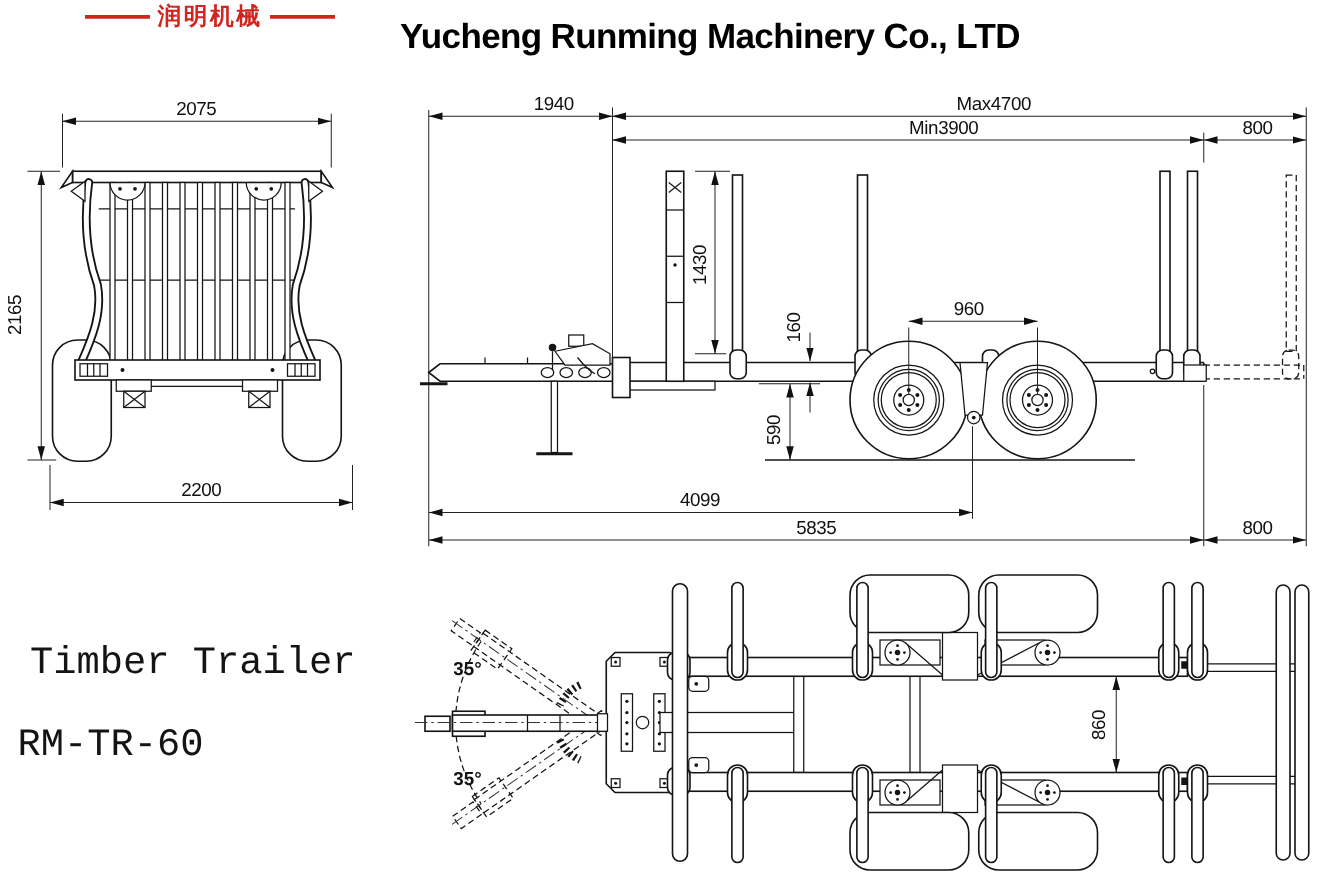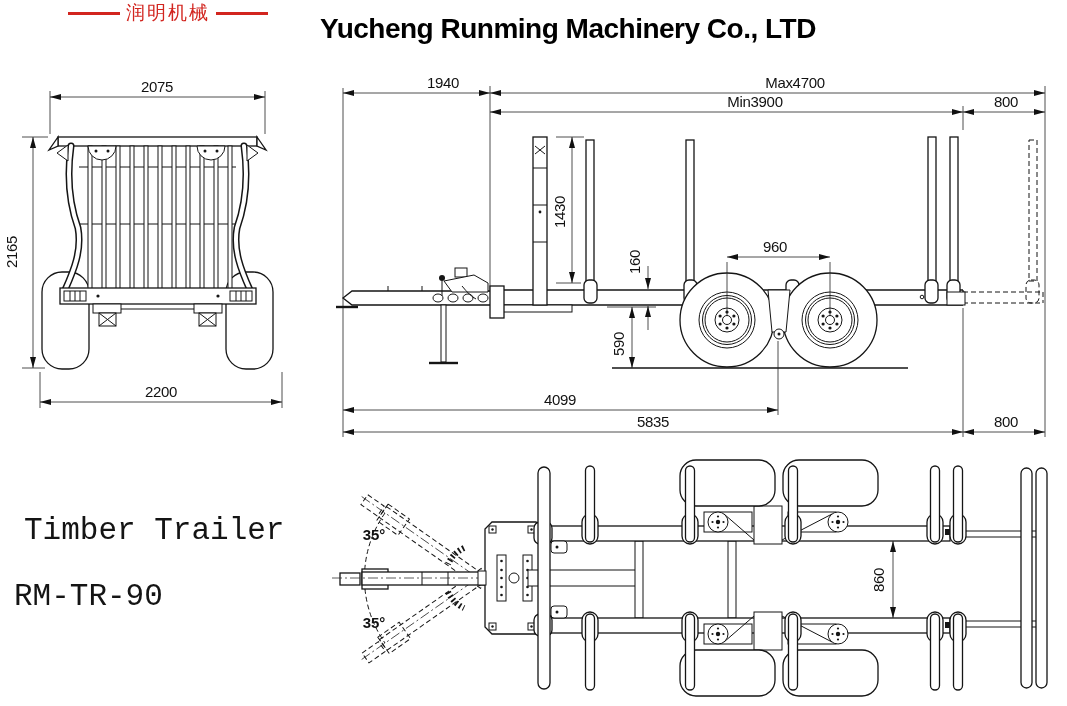--- a/index.html
+++ b/index.html
@@ -6,21 +6,21 @@
   .canvas{position:relative;width:1067px;height:706px;background:#fff;overflow:hidden;
           font-family:"Liberation Sans",sans-serif;}
   
   .logo{position:absolute;left:50px;top:2px;width:236px;text-align:center;}
   .brand{font-weight:800;font-size:40px;line-height:40px;letter-spacing:2px;
          font-family:"Liberation Sans",sans-serif;}
   .brand .red{color:#d2251f;}
   .brand .gold{color:#eda93a;}
   .tagline-row{display:flex;align-items:center;justify-content:center;gap:6px;margin-top:-2px;}
   .tagline-row .rule{display:inline-block;width:52px;height:3px;background:#d2251f;}
-  .tagline{color:#d2251f;font-weight:normal;font-size:19px;letter-spacing:2px;}
+  .tagline{color:#d2251f;font-weight:bold;font-size:19px;letter-spacing:2px;}
   .title{position:absolute;left:320px;top:13px;font-size:28px;font-weight:bold;color:#000;
          letter-spacing:-0.5px;white-space:nowrap;}
   
   .product-name{position:absolute;left:24px;top:513px;font-size:31px;color:#141414;
                 font-family:"Liberation Mono",monospace;white-space:nowrap;}
   .product-model{position:absolute;left:14px;top:579px;font-size:31px;color:#141414;
                  font-family:"Liberation Mono",monospace;white-space:nowrap;}
   
   svg{position:absolute;left:0;top:0;}
   .s{stroke:#151515;stroke-width:1.3;fill:none;}
@@ -45,21 +45,21 @@
   <div class="logo">
     <div class="tagline-row">
       <span class="rule"></span>
       <span class="tagline">润明机械</span>
       <span class="rule"></span>
     </div>
   </div>
   <div class="title">Yucheng Runming Machinery Co., LTD</div>
 
   <div class="product-name">Timber Trailer</div>
-  <div class="product-model">RM-TR-90</div>
+  <div class="product-model">RM-TR-60</div>
 
   <svg width="1067" height="706" viewBox="0 0 1067 706">
     <defs>
       <marker id="arr" markerUnits="userSpaceOnUse" markerWidth="11" markerHeight="8" refX="11" refY="4" orient="auto-start-reverse">
         <path d="M0,1 L11,4 L0,7 Z" fill="#111"></path>
       </marker>
     </defs>
 
     <g>
 

